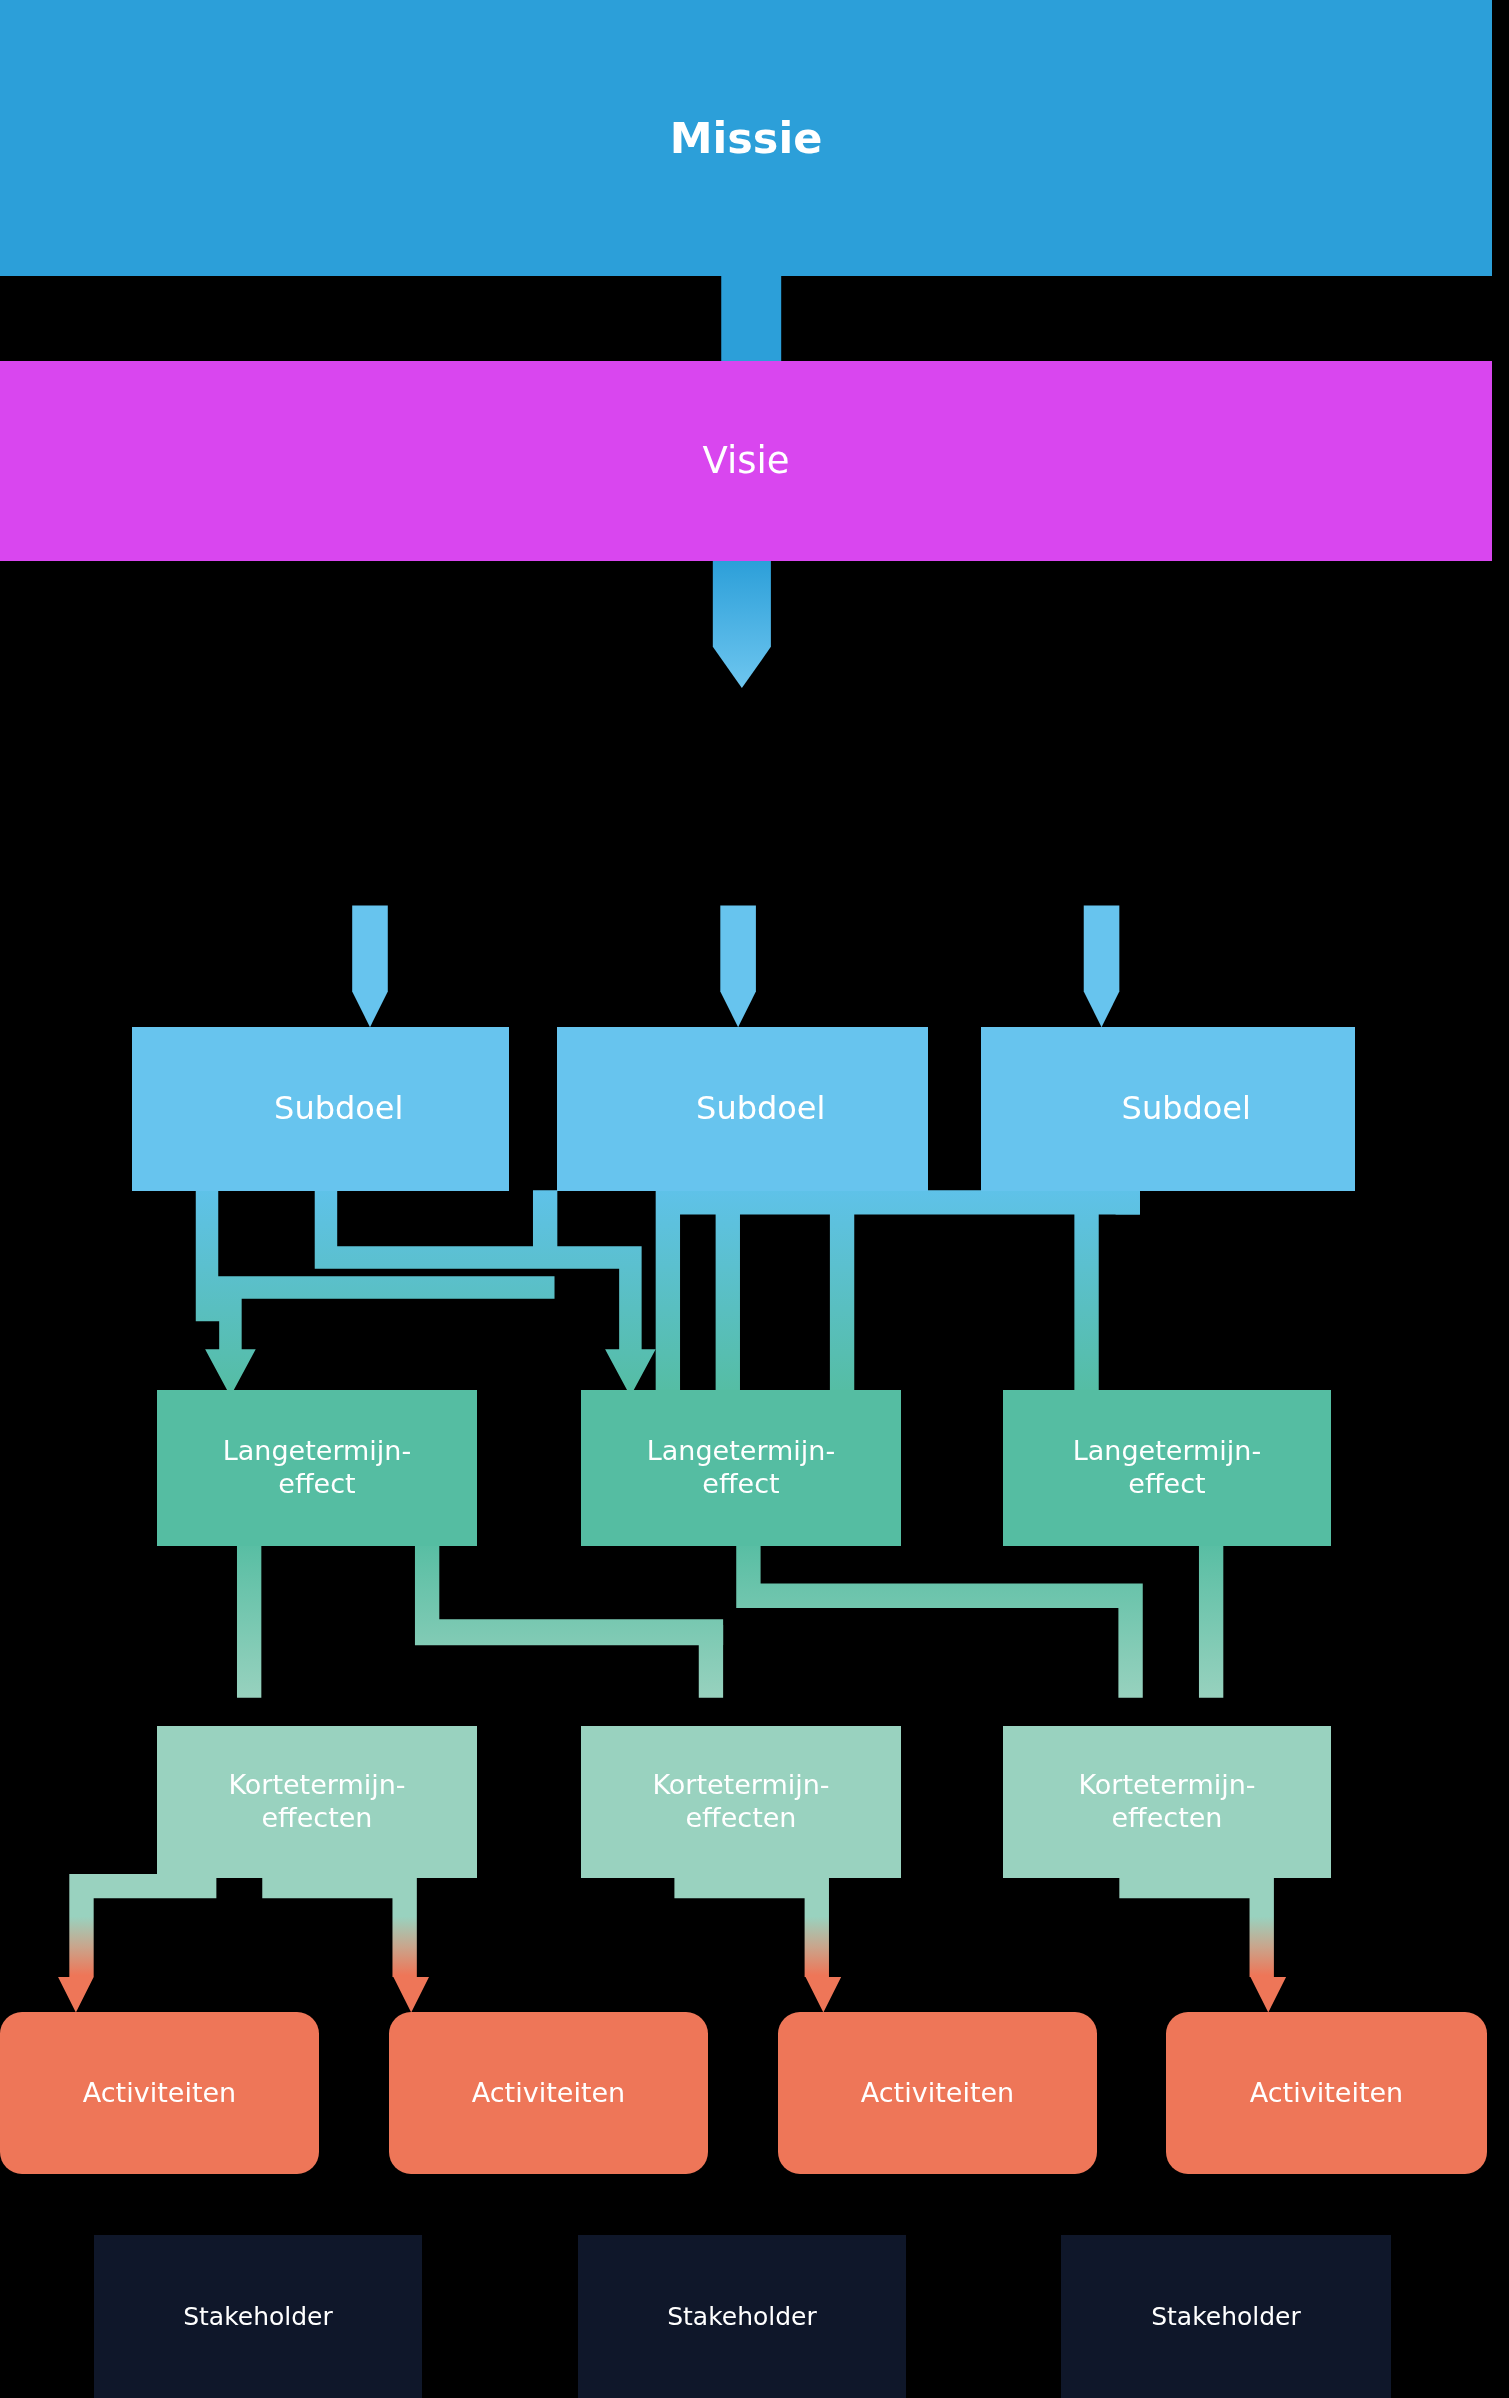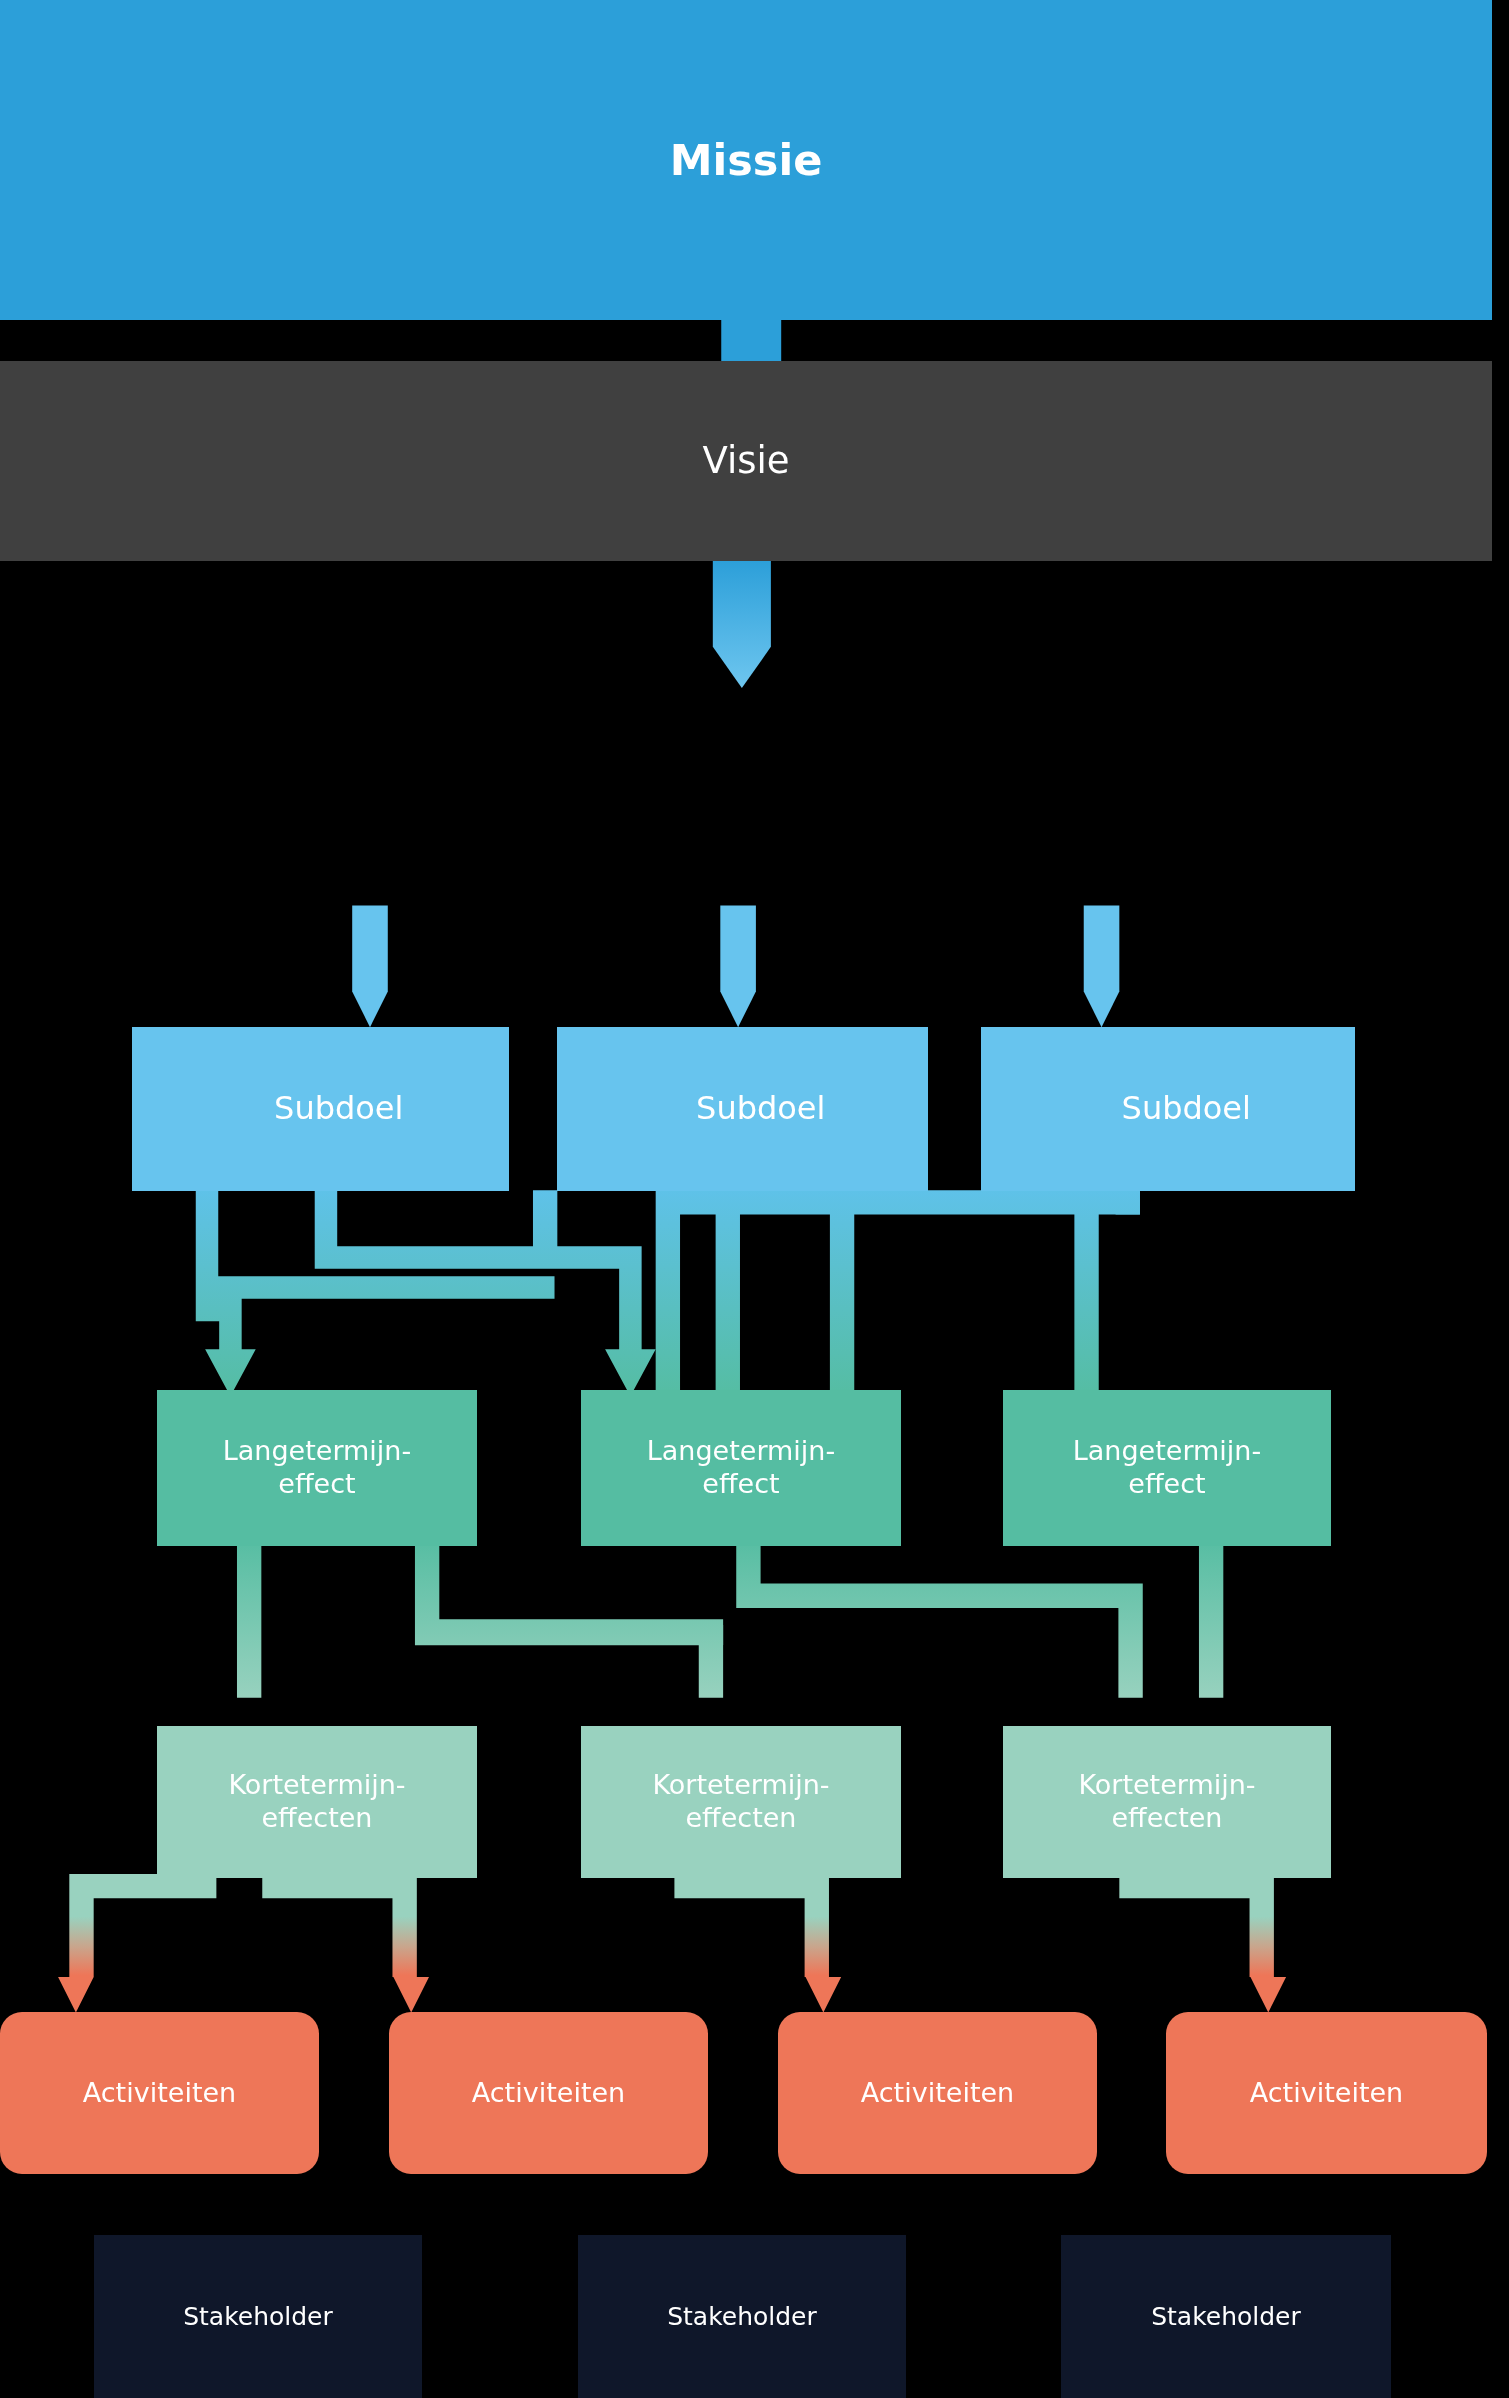--- a/index.html
+++ b/index.html
@@ -22,21 +22,21 @@
     justify-content: center;
     text-align: center;
     color: #ffffff;
     box-sizing: border-box;
     line-height: 1.22;
     padding: 3.7px 7.5px;
   }
   .node span { display: block; width: 100%; }
   #links { position: absolute; left: 0; top: 0; width: 1509px; height: 2399px; }
   .n-missie      { font-size: 43px; font-weight: 700; background: #2c9fd9; }
-  .n-visie       { font-size: 37px; font-weight: 400; background: #404040; }
+  .n-visie       { font-size: 37px; font-weight: 400; background: #d946ef; }
   .n-hoofddoel   { font-size: 36px; font-weight: 400; background: #67c4ee; }
   .n-subdoel     { font-size: 32px; font-weight: 400; background: #67c4ee; padding-left: 44px; }
   .n-lange       { font-size: 27px; font-weight: 400; background: #55bda2; }
   .n-korte       { font-size: 27px; font-weight: 400; background: #99d2bf; margin-top: 28px; }
   .n-activiteit  { font-size: 27px; font-weight: 400; background: #ee7658; border-radius: 22px; }
   .n-stakeholder { font-size: 25px; font-weight: 400; background: #0f172a; }
 </style>
 </head>
 <body>
 
@@ -129,21 +129,21 @@
       <path d="M205,1972 L231,1972 L231,2026 L100,2026 L100,2110 L81,2148 L62,2110 L74,2110 L74,2000 L205,2000 Z" fill="url(#gLight2Orange)"></path>
 
       <path d="M280,1972 L306,1972 L306,2000 L445,2000 L445,2110 L458,2110 L439,2148 L420,2110 L419,2110 L419,2026 L280,2026 Z" fill="url(#gLight2Orange)"></path>
 
       <path d="M720,1972 L746,1972 L746,2000 L885,2000 L885,2110 L898,2110 L879,2148 L860,2110 L859,2110 L859,2026 L720,2026 Z" fill="url(#gLight2Orange)"></path>
 
       <path d="M1195,1972 L1221,1972 L1221,2000 L1360,2000 L1360,2110 L1373,2110 L1354,2148 L1335,2110 L1334,2110 L1334,2026 L1195,2026 Z" fill="url(#gLight2Orange)"></path>
     </g>
   </svg>
 
-  <div class="node n-missie" style="left:0px; top:0px; width:1492px; height:320px;">
+  <div class="node n-missie" style="left:0px; top:0px; width:1492px; height:276px;">
     <span>Missie</span>
   </div>
 
   <div class="node n-visie" style="left:0px; top:361px; width:1492px; height:200px;">
     <span>Visie</span>
   </div>
 
 
   <div class="node n-subdoel" style="left:132px; top:1027px; width:377px; height:164px;">
     <span>Subdoel</span>

